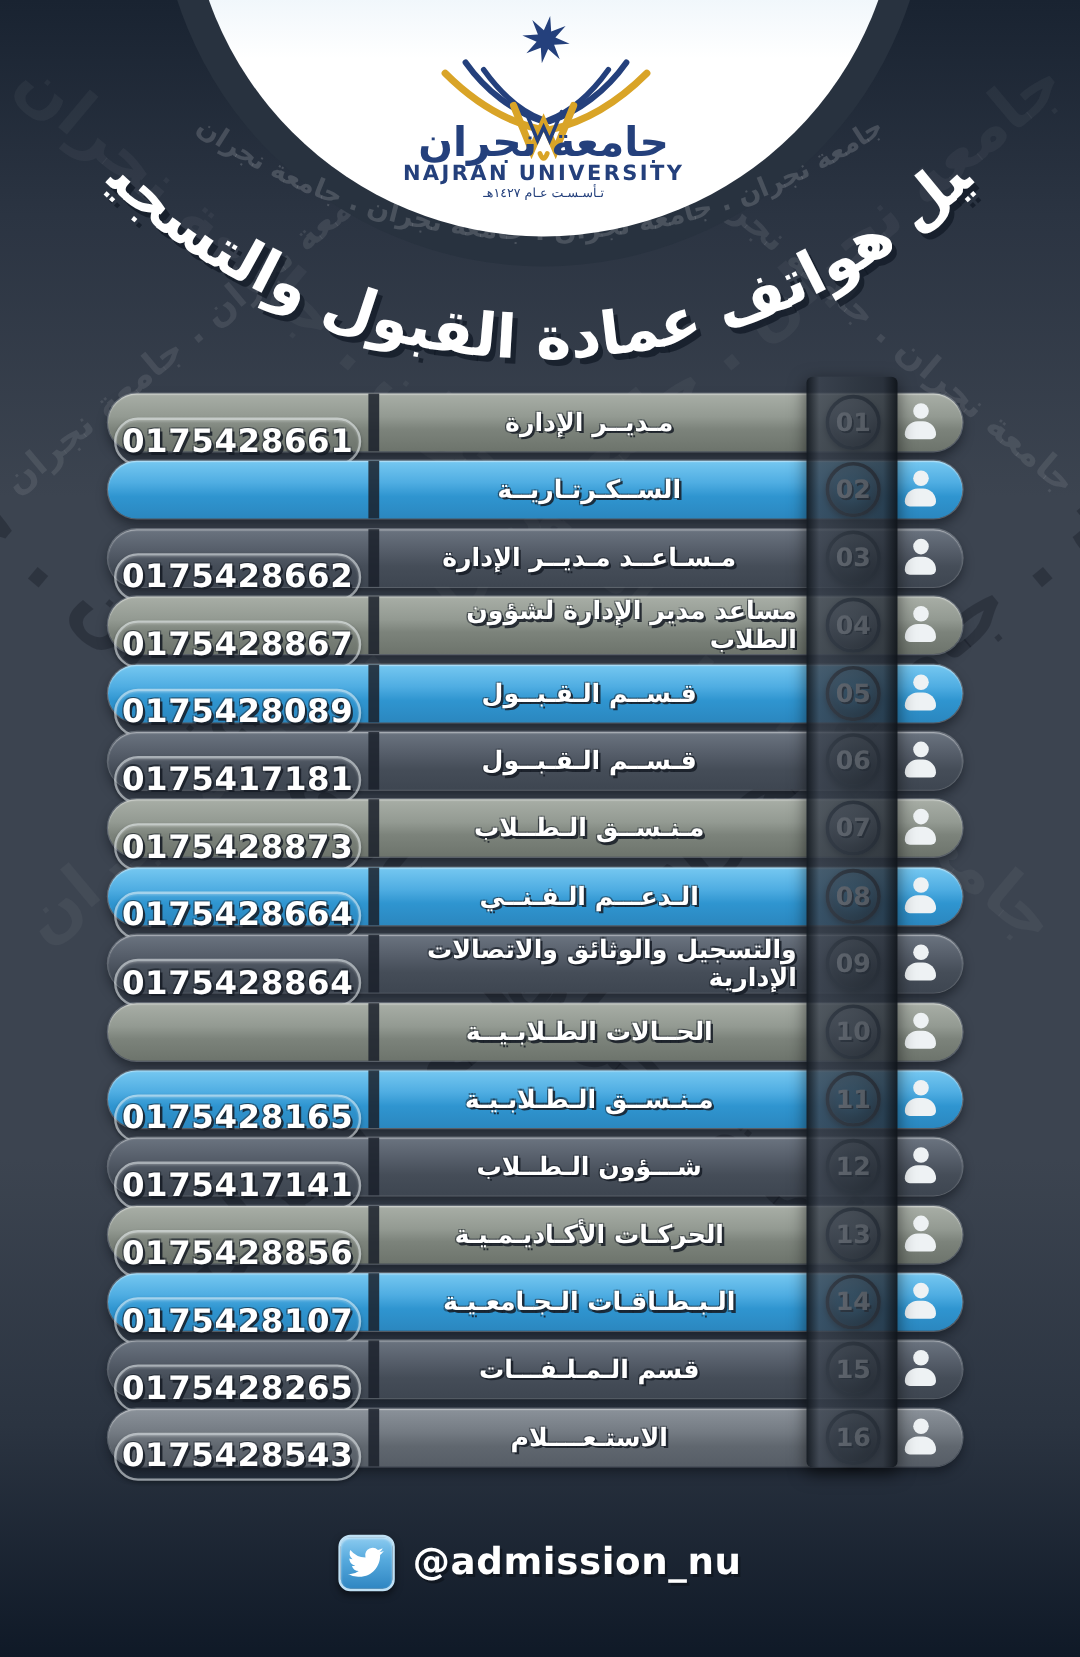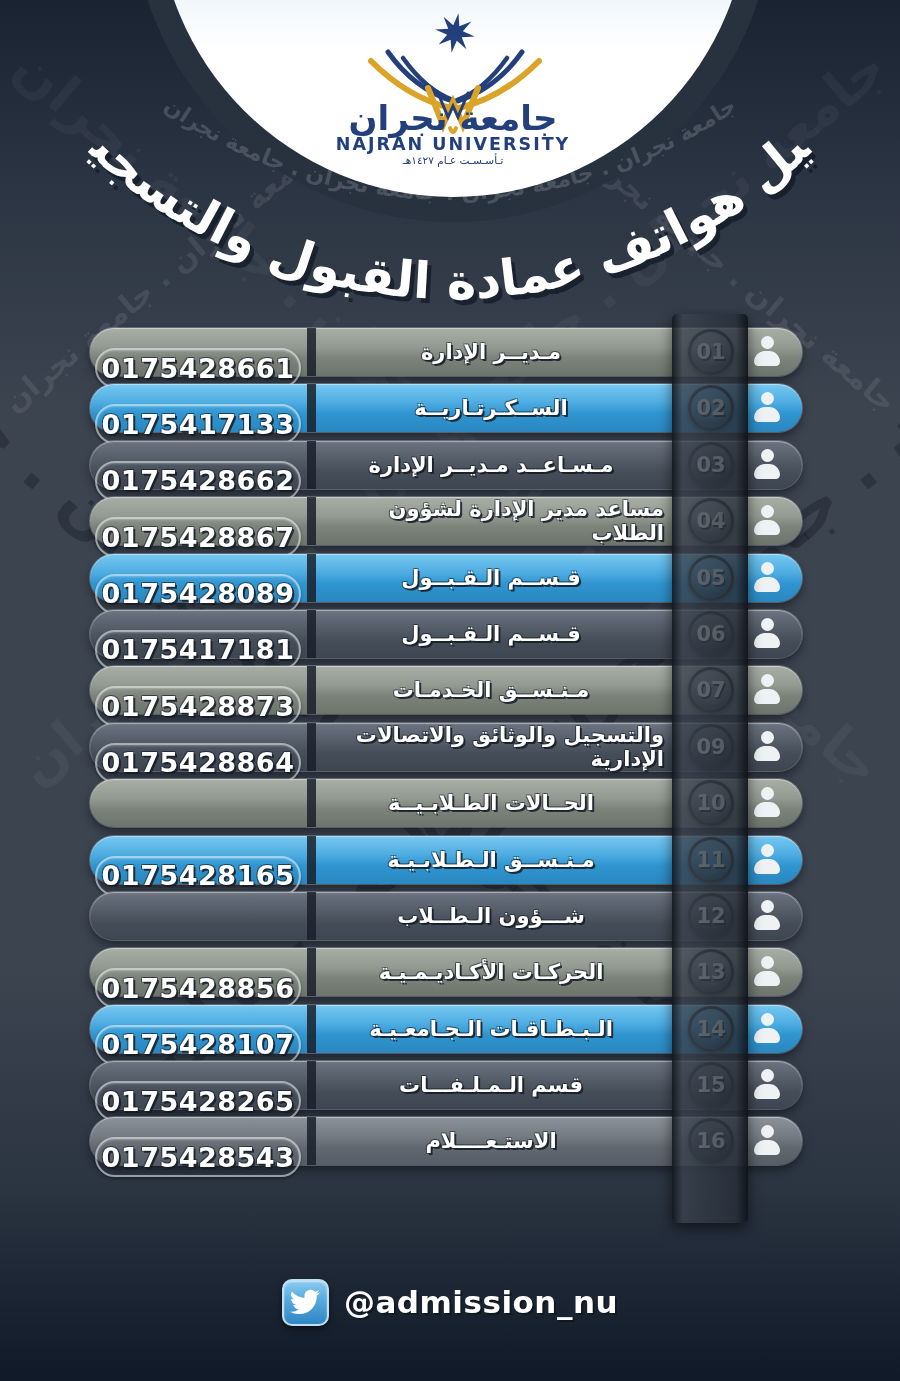--- a/index.html
+++ b/index.html
@@ -156,23 +156,20 @@
       <div class="dept">مـديــر الإدارة</div>
       <div class="person">
         <span class="p-head"></span>
           <span class="p-body"></span>
       </div>
     </div>
     <div class="badge b-light">01</div>
   </div>
     <div class="row v-blue">
     <div class="bar">
-      <div class="phone-pill">
-        <span class="phone">0175417133</span>
-      </div>
       <div class="divider"></div>
       <div class="dept">الســكـرتـاريــة</div>
       <div class="person">
         <span class="p-head"></span>
           <span class="p-body"></span>
       </div>
     </div>
     <div class="badge b-blue">02</div>
   </div>
     <div class="row v-dark">
@@ -230,28 +227,42 @@
       </div>
     </div>
     <div class="badge b-dark">06</div>
   </div>
     <div class="row v-light">
     <div class="bar">
       <div class="phone-pill">
         <span class="phone">0175428873</span>
       </div>
       <div class="divider"></div>
-      <div class="dept">مـنـســق الخـدمـات</div>
+      <div class="dept">مـنـســق الـطــلاب</div>
       <div class="person">
         <span class="p-head"></span>
           <span class="p-body"></span>
       </div>
     </div>
     <div class="badge b-light">07</div>
   </div>
+    <div class="row v-blue">
+    <div class="bar">
+      <div class="phone-pill">
+        <span class="phone">0175428664</span>
+      </div>
+      <div class="divider"></div>
+      <div class="dept">الـدعـــم الـفـنــي</div>
+      <div class="person">
+        <span class="p-head"></span>
+          <span class="p-body"></span>
+      </div>
+    </div>
+    <div class="badge b-blue">08</div>
+  </div>
     <div class="row v-dark">
     <div class="bar">
       <div class="phone-pill">
         <span class="phone">0175428864</span>
       </div>
       <div class="divider"></div>
       <div class="dept">والتسجيل والوثائق والاتصالات الإدارية</div>
       <div class="person">
         <span class="p-head"></span>
           <span class="p-body"></span>
@@ -279,20 +290,23 @@
       <div class="dept">مـنـســق الـطـلابـيـة</div>
       <div class="person">
         <span class="p-head"></span>
           <span class="p-body"></span>
       </div>
     </div>
     <div class="badge b-blue">11</div>
   </div>
     <div class="row v-dark">
     <div class="bar">
+      <div class="phone-pill">
+        <span class="phone">0175417141</span>
+      </div>
       <div class="divider"></div>
       <div class="dept">شـــؤون الـطــلاب</div>
       <div class="person">
         <span class="p-head"></span>
           <span class="p-body"></span>
       </div>
     </div>
     <div class="badge b-dark">12</div>
   </div>
     <div class="row v-light">

